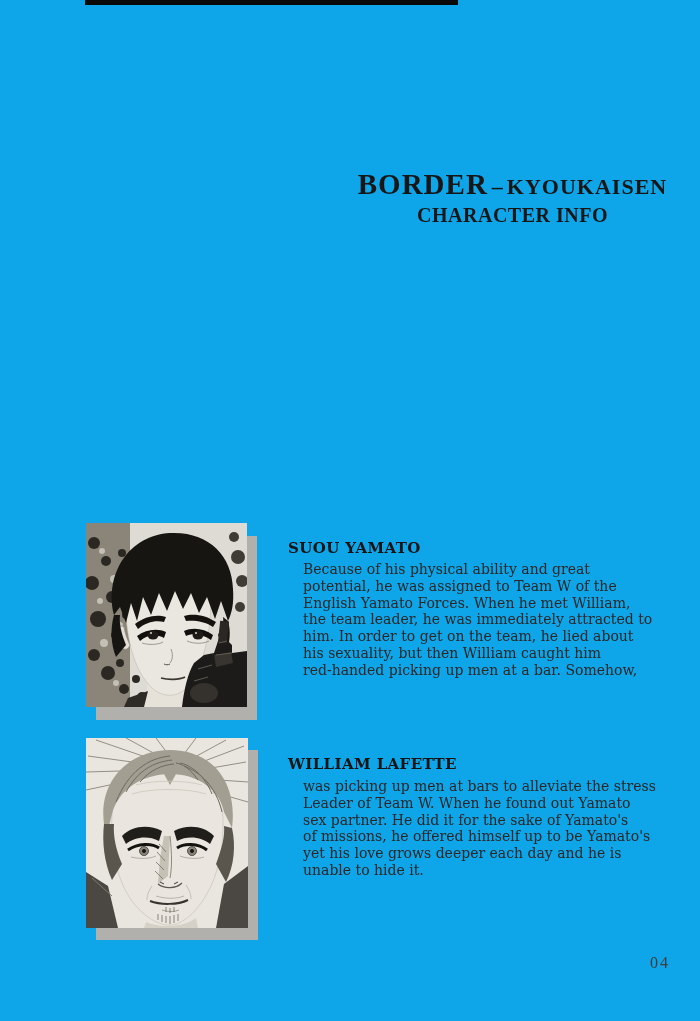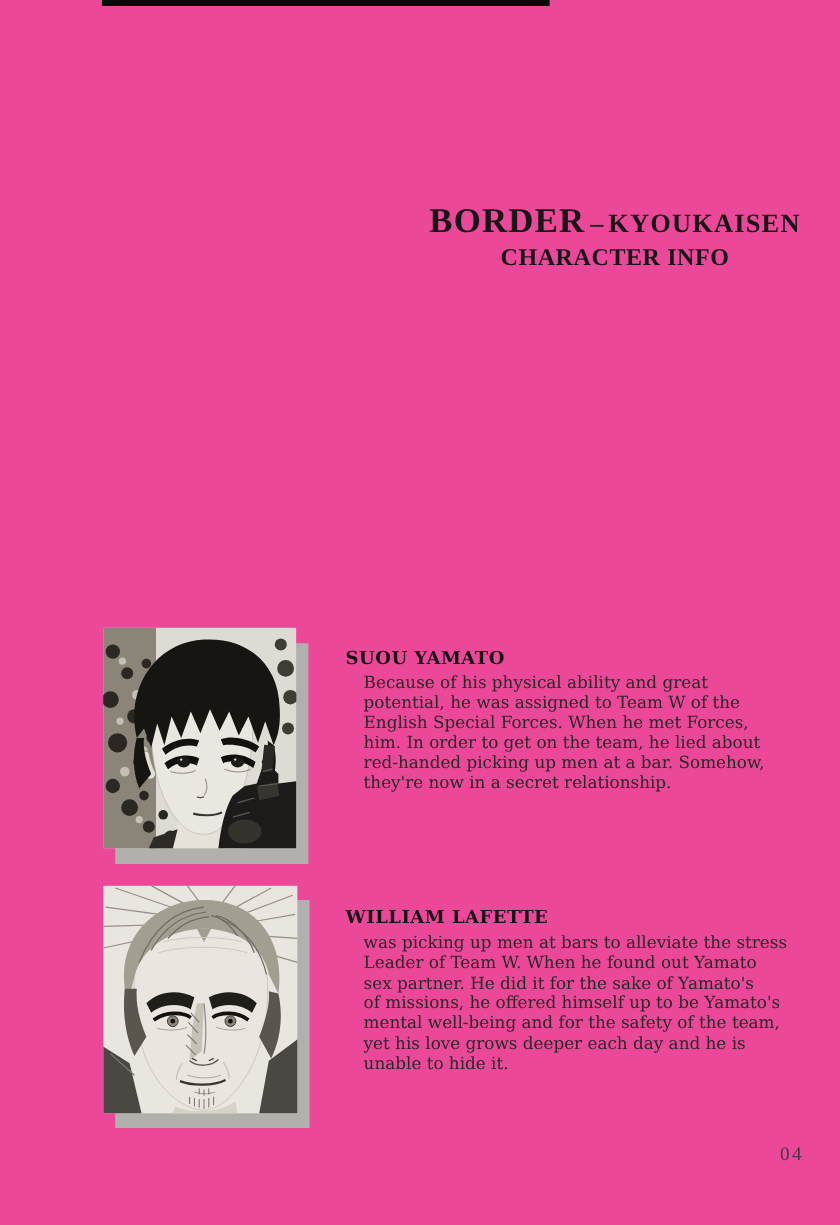--- a/index.html
+++ b/index.html
@@ -1,18 +1,18 @@
 <!DOCTYPE html>
 <html><head>
 <meta charset="utf-8">
 <style>
   html,body { margin:0; padding:0; background:#e9e9e9; }
   .sheet {
     position:relative; width:700px; height:1021px; margin:0 auto;
-    background:#ec4899; overflow:hidden;
+    background:#0ea5e9; overflow:hidden;
     font-family:"DejaVu Serif", serif; color:#262626;
   }
   .top-edge-bar { position:absolute; left:85px; top:0; width:373px; height:5px; background:#0a0a0a; }
 
   
   .title-block { position:absolute; left:330px; top:170px; width:365px; text-align:center; color:#161616; font-family:"Liberation Serif", serif; }
   .title-line1 { line-height:28px; white-space:nowrap; }
   .title-main { font-size:29px; letter-spacing:1px; font-weight:600; }
   .title-dash { font-size:22px; padding:0 4px; font-weight:600; }
   .title-sub  { font-size:22px; letter-spacing:1px; font-weight:600; }
@@ -112,24 +112,25 @@
         <path d="M130,132 L146,130"></path>
         <path d="M112,146 L126,142"></path>
         <path d="M108,158 L122,154"></path>
     </g>
     <ellipse cx="118" cy="170" rx="14" ry="10" fill="#35322e"></ellipse>
   </svg>
   <div class="char-name name-1">SUOU YAMATO</div>
   <div class="desc desc-1">
     <div class="desc-line">Because of his physical ability and great</div>
     <div class="desc-line">potential, he was assigned to Team W of the</div>
-    <div class="desc-line">English Special Forces. When he met Forces,</div>
+    <div class="desc-line">English Yamato Forces. When he met William,</div>
+    <div class="desc-line">the team leader, he was immediately attracted to</div>
     <div class="desc-line">him. In order to get on the team, he lied about</div>
+    <div class="desc-line">his sexuality, but then William caught him</div>
     <div class="desc-line">red-handed picking up men at a bar. Somehow,</div>
-    <div class="desc-line">they're now in a secret relationship.</div>
   </div>
 
   <div class="portrait-shadow shadow-2"></div>
   <svg class="portrait portrait-2" viewBox="0 0 162 190" xmlns="http://www.w3.org/2000/svg">
     <rect width="162" height="190" fill="#e9e6df"></rect>
     <g stroke="#948f85" stroke-width="1" fill="none">
       <path d="M80,26 L10,2"></path>
         <path d="M84,24 L40,0"></path>
         <path d="M88,24 L70,0"></path>
         <path d="M92,24 L110,0"></path>
@@ -202,20 +203,19 @@
     <path d="M0,134 L22,148 L32,190 L0,190 Z" fill="#4b4843"></path>
     <path d="M6,140 L26,158" stroke="#7e7a73" stroke-width="1" fill="none"></path>
     <path d="M162,128 L138,146 L130,190 L162,190 Z" fill="#4b4843"></path>
   </svg>
   <div class="char-name name-2">WILLIAM LAFETTE</div>
   <div class="desc desc-2">
     <div class="desc-line">was picking up men at bars to alleviate the stress</div>
     <div class="desc-line">Leader of Team W. When he found out Yamato</div>
     <div class="desc-line">sex partner. He did it for the sake of Yamato's</div>
     <div class="desc-line">of missions, he offered himself up to be Yamato's</div>
-    <div class="desc-line">mental well-being and for the safety of the team,</div>
     <div class="desc-line">yet his love grows deeper each day and he is</div>
     <div class="desc-line">unable to hide it.</div>
   </div>
 
   <div class="page-number">04</div>
 
 </div>
 
 </body></html>

